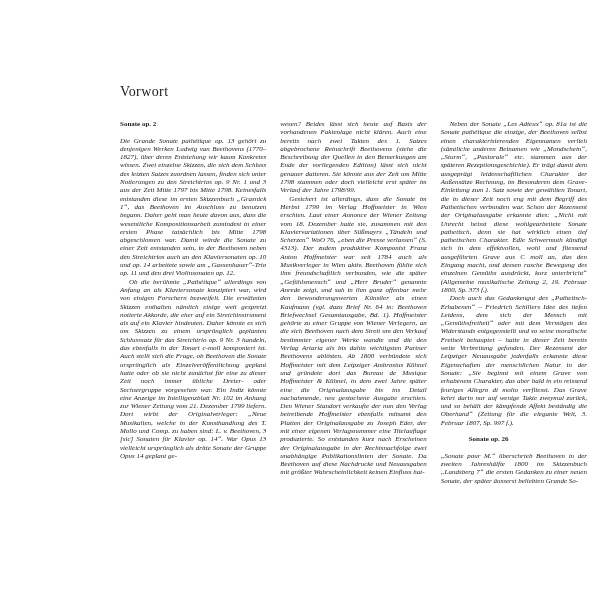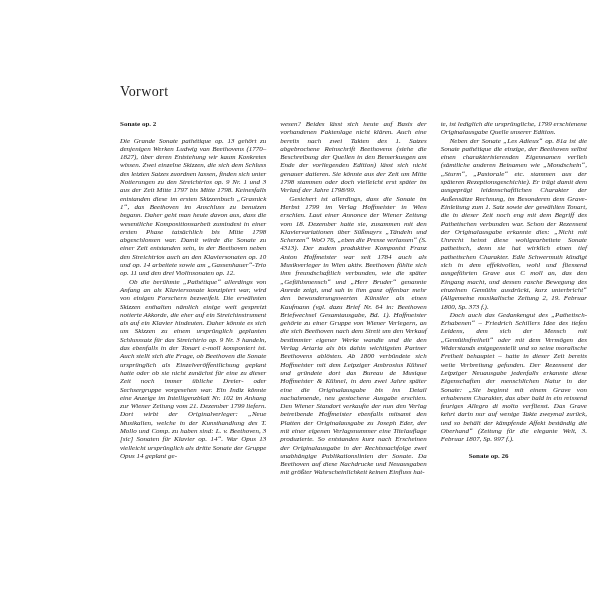--- a/index.html
+++ b/index.html
@@ -67,20 +67,20 @@
       <p class="p">Die Grande Sonate pathétique op. 13 gehört zu denjenigen Werken Ludwig van Beethovens (1770–1827), über deren Entstehung wir kaum Konkretes wissen. Zwei einzelne Skizzen, die sich dem Schluss des letzten Satzes zuordnen lassen, finden sich unter Notierungen zu den Streichtrios op. 9 Nr. 1 und 3 aus der Zeit Mitte 1797 bis Mitte 1798. Keinesfalls entstanden diese im ersten Skizzenbuch „Grasnick 1“, das Beethoven im Anschluss zu benutzen begann. Daher geht man heute davon aus, dass die wesentliche Kompositionsarbeit zumindest in einer ersten Phase tatsächlich bis Mitte 1798 abgeschlossen war. Damit würde die Sonate zu einer Zeit entstanden sein, in der Beethoven neben den Streichtrios auch an den Klaviersonaten op. 10 und op. 14 arbeitete sowie am „Gassenhauer“-Trio op. 11 und den drei Violinsonaten op. 12.</p>
       <p class="p indent">Ob die berühmte „Pathétique“ allerdings von Anfang an als Klaviersonate konzipiert war, wird von einigen Forschern bezweifelt. Die erwähnten Skizzen enthalten nämlich einige weit gespreizt notierte Akkorde, die eher auf ein Streichinstrument als auf ein Klavier hindeuten. Daher könnte es sich um Skizzen zu einem ursprünglich geplanten Schlusssatz für das Streichtrio op. 9 Nr. 3 handeln, das ebenfalls in der Tonart c-moll komponiert ist. Auch stellt sich die Frage, ob Beethoven die Sonate ursprünglich als Einzelveröffentlichung geplant hatte oder ob sie nicht zunächst für eine zu dieser Zeit noch immer übliche Dreier- oder Sechsergruppe vorgesehen war. Ein Indiz könnte eine Anzeige im Intelligenzblatt Nr. 102 im Anhang zur Wiener Zeitung vom 21. Dezember 1799 liefern. Dort wirbt der Originalverleger: „Neue Musikalien, welche in der Kunsthandlung des T. Mollo und Comp. zu haben sind: L. v. Beethoven, 3 [sic] Sonaten für Klavier op. 14“. War Opus 13 vielleicht ursprünglich als dritte Sonate der Gruppe Opus 14 geplant ge-</p>
     </div>
 
     <div class="col">
       <p class="p">wesen? Beides lässt sich heute auf Basis der vorhandenen Faktenlage nicht klären. Auch eine bereits nach zwei Takten des 1. Satzes abgebrochene Reinschrift Beethovens (siehe die Beschreibung der Quellen in den Bemerkungen am Ende der vorliegenden Edition) lässt sich nicht genauer datieren. Sie könnte aus der Zeit um Mitte 1798 stammen oder doch vielleicht erst später im Verlauf der Jahre 1798/99.</p>
       <p class="p indent">Gesichert ist allerdings, dass die Sonate im Herbst 1799 im Verlag Hoffmeister in Wien erschien. Laut einer Annonce der Wiener Zeitung vom 18. Dezember hatte sie, zusammen mit den Klaviervariationen über Süßmayrs „Tändeln und Scherzen“ WoO 76, „eben die Presse verlassen“ (S. 4313). Der zudem produktive Komponist Franz Anton Hoffmeister war seit 1784 auch als Musikverleger in Wien aktiv. Beethoven fühlte sich ihm freundschaftlich verbunden, wie die später „Gefühlsmensch“ und „Herr Bruder“ genannte Anrede zeigt, und sah in ihm ganz offenbar mehr den bewunderungswerten Künstler als einen Kaufmann (vgl. dazu Brief Nr. 64 in: Beethoven Briefwechsel Gesamtausgabe, Bd. 1). Hoffmeister gehörte zu einer Gruppe von Wiener Verlegern, an die sich Beethoven nach dem Streit um den Verkauf bestimmter eigener Werke wandte und die den Verlag Artaria als bis dahin wichtigsten Partner Beethovens ablösten. Ab 1800 verbündete sich Hoffmeister mit dem Leipziger Ambrosius Kühnel und gründete dort das Bureau de Musique Hoffmeister &amp; Kühnel, in dem zwei Jahre später eine die Originalausgabe bis ins Detail nachahmende, neu gestochene Ausgabe erschien. Den Wiener Standort verkaufte der nun den Verlag betreibende Hoffmeister ebenfalls mitsamt den Platten der Originalausgabe zu Joseph Eder, der mit einer eigenen Verlagsnummer eine Titelauflage produzierte. So entstanden kurz nach Erscheinen der Originalausgabe in der Rechtsnachfolge zwei unabhängige Publikationslinien der Sonate. Da Beethoven auf diese Nachdrucke und Neuausgaben mit größter Wahrscheinlichkeit keinen Einfluss hat-</p>
     </div>
 
     <div class="col">
-      <p class="p">te, ist lediglich die ursprüngliche, 1799 erschienene Originalausgabe Quelle unserer Edition.</p>
       <p class="p indent">Neben der Sonate „Les Adieux“ op. 81a ist die Sonate pathétique die einzige, der Beethoven selbst einen charakterisierenden Eigennamen verlieh (sämtliche anderen Beinamen wie „Mondschein“, „Sturm“, „Pastorale“ etc. stammen aus der späteren Rezeptionsgeschichte). Er trägt damit dem ausgeprägt leidenschaftlichen Charakter der Außensätze Rechnung, im Besonderen dem Grave-Einleitung zum 1. Satz sowie der gewählten Tonart, die in dieser Zeit noch eng mit dem Begriff des Pathetischen verbunden war. Schon der Rezensent der Originalausgabe erkannte dies: „Nicht mit Unrecht heisst diese wohlgearbeitete Sonate pathetisch, denn sie hat wirklich einen tief pathetischen Charakter. Edle Schwermuth kündigt sich in dem effektvollen, wohl und fliessend ausgeführten Grave aus C moll an, das den Eingang macht, und dessen rasche Bewegung des einzelnen Gemüths ausdrückt, kurz unterbricht“ (Allgemeine musikalische Zeitung 2, 19. Februar 1800, Sp. 373 f.).</p>
       <p class="p indent">Doch auch das Gedankengut des „Pathetisch-Erhabenen“ – Friedrich Schillers Idee des tiefen Leidens, dem sich der Mensch mit „Gemüthsfreiheit“ oder mit dem Vermögen des Widerstands entgegenstellt und so seine moralische Freiheit behauptet – hatte in dieser Zeit bereits weite Verbreitung gefunden. Der Rezensent der Leipziger Neuausgabe jedenfalls erkannte diese Eigenschaften der menschlichen Natur in der Sonate: „Sie beginnt mit einem Grave von erhabenem Charakter, das aber bald in ein reissend feuriges Allegro di molto verfliesst. Das Grave kehrt darin nur auf wenige Takte zweymal zurück, und so behält der kämpfende Affekt beständig die Oberhand“ (Zeitung für die elegante Welt, 3. Februar 1807, Sp. 997 f.).</p>
       <h2 class="sec mid">Sonate op. 26</h2>
+      <p class="p">„Sonate pour M.“ überschrieb Beethoven in der zweiten Jahreshälfte 1800 im Skizzenbuch „Landsberg 7“ die ersten Gedanken zu einer neuen Sonate, der später äusserst beliebten Grande So-</p>
     </div>
 
   </div>
 </div>
 
 </body></html>

